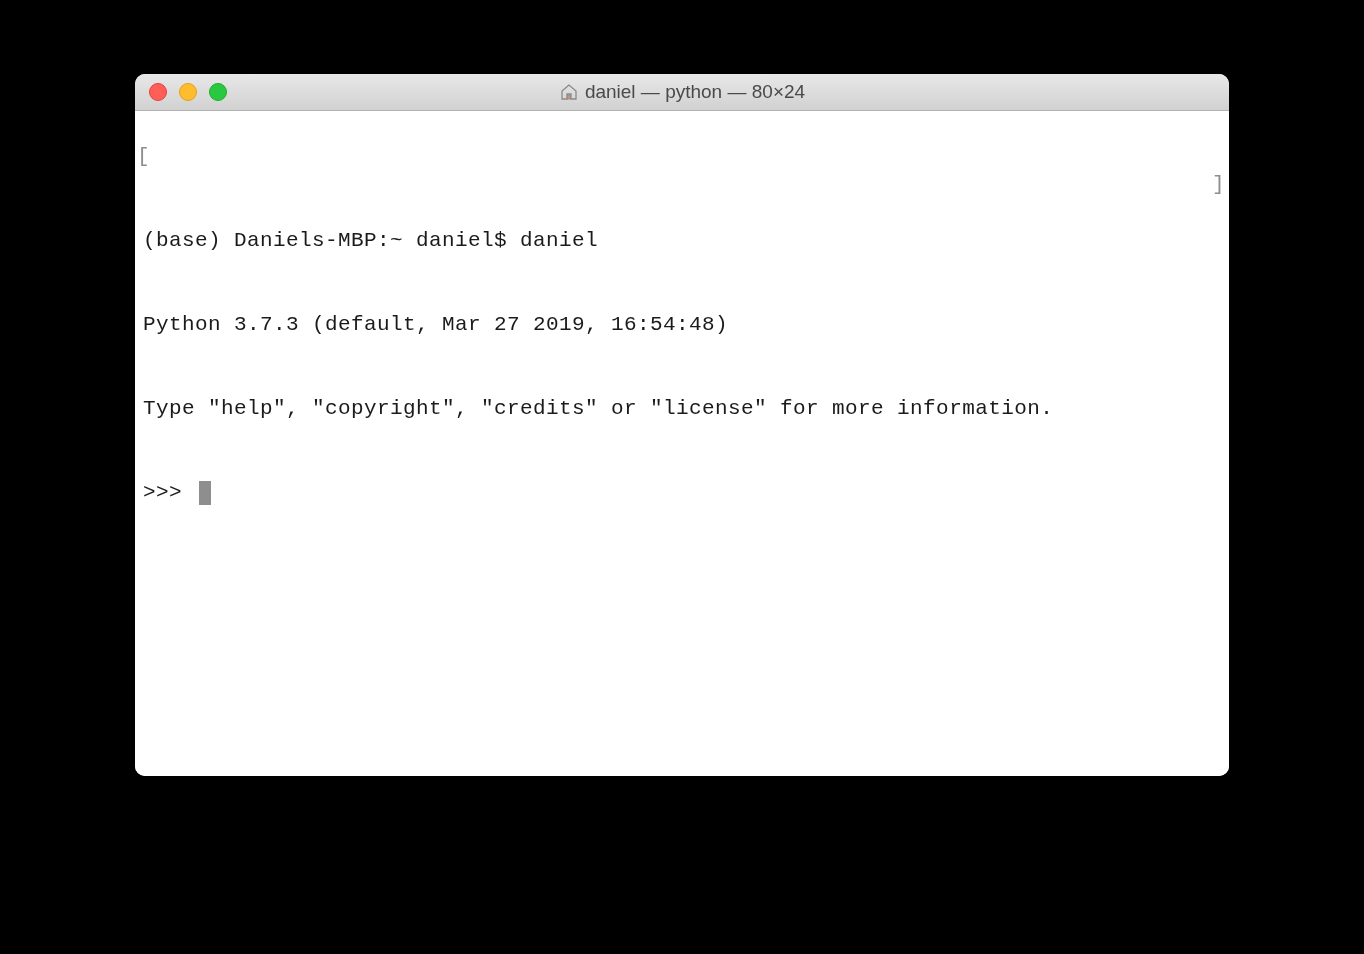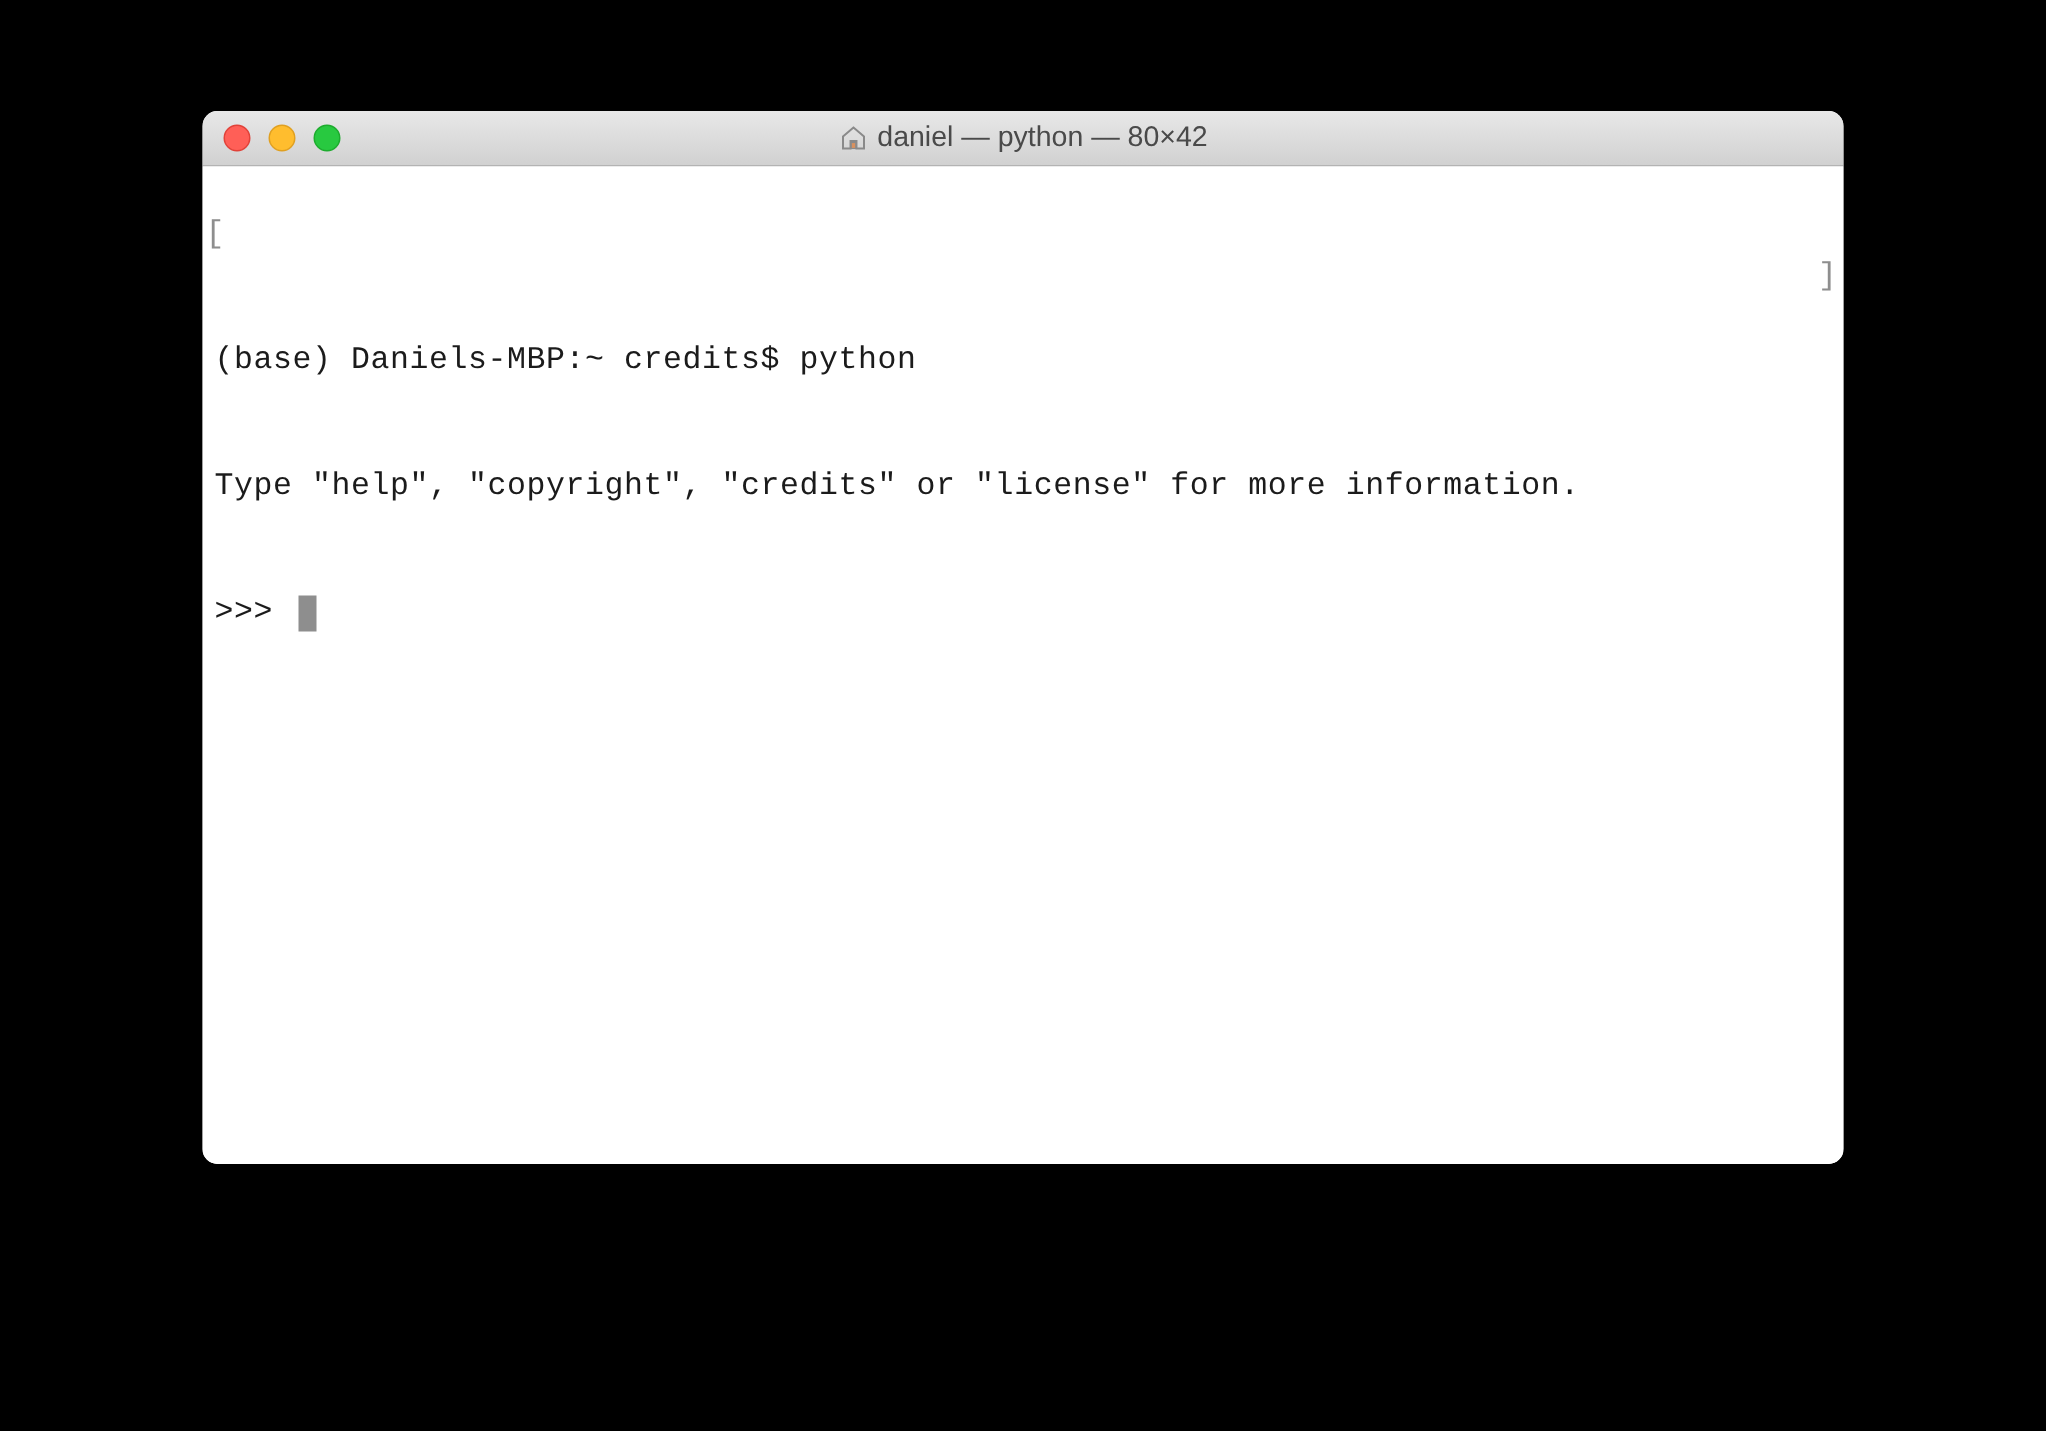--- a/index.html
+++ b/index.html
@@ -120,23 +120,24 @@
       <div class="traffic-light minimize"></div>
       <div class="traffic-light maximize"></div>
     </div>
     <div class="title-content">
       <span class="home-icon">
         <svg width="20" height="20" viewBox="0 0 20 20">
           <path d="M10 3 L3 9 L3 17 L8 17 L8 12 L12 12 L12 17 L17 17 L17 9 Z" fill="none" stroke="#8a8a8a" stroke-width="1.3"></path>
           <rect x="8.5" y="13" width="3" height="4" fill="#d9915f" stroke="#8a8a8a" stroke-width="0.8"></rect>
         </svg>
       </span>
-      <span>daniel — python — 80×42</span>
+      <span>daniel — python — 80×24</span>
     </div>
   </div>
   <div class="terminal-body">
     <span class="left-bracket">[</span>
     <span class="right-bracket">]</span>
-    <span class="terminal-line">(base) Daniels-MBP:~ credits$ python</span>
+    <span class="terminal-line">(base) Daniels-MBP:~ daniel$ daniel</span>
+    <span class="terminal-line">Python 3.7.3 (default, Mar 27 2019, 16:54:48) </span>
     <span class="terminal-line">Type "help", "copyright", "credits" or "license" for more information.</span>
     <span class="prompt-line"><span>&gt;&gt;&gt; </span><span class="cursor"></span></span>
   </div>
 </div>
 
 </body></html>

